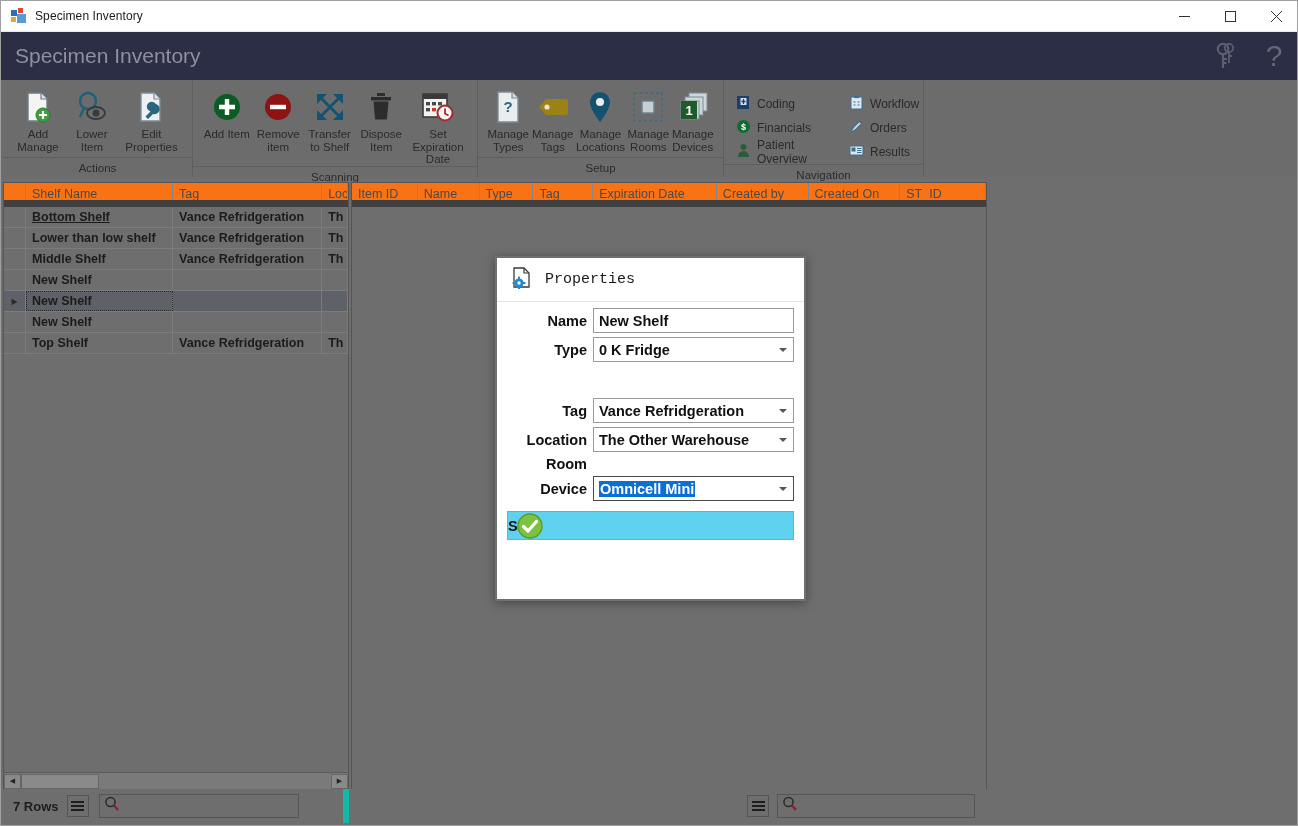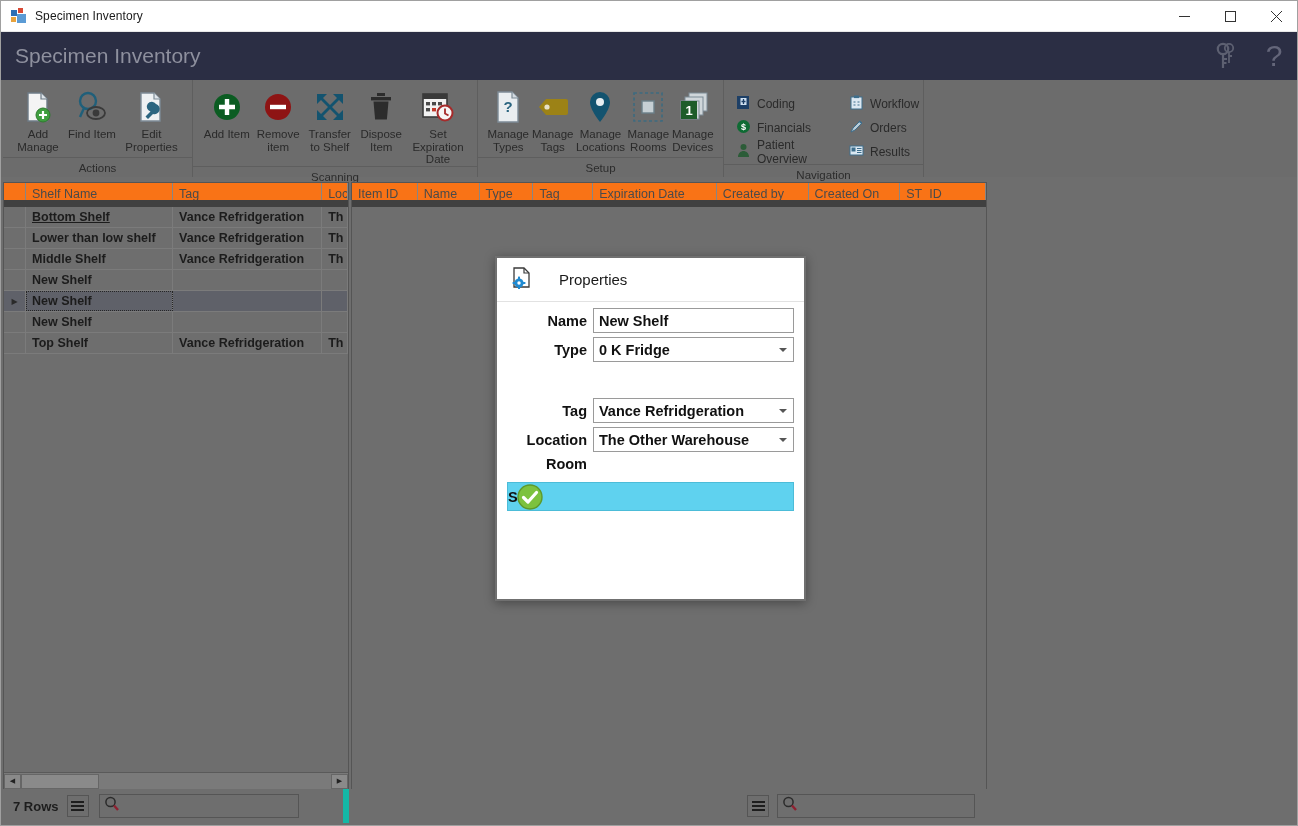--- a/index.html
+++ b/index.html
@@ -245,21 +245,22 @@
     z-index: 50;
   }
   .dlg-title {
     height: 44px;
     display: flex; align-items: center;
     padding-left: 14px;
     border-bottom: 1px solid #e2e2e2;
   }
   .dlg-title-text {
     font-size: 15px; color: #1a1a1a;
-    margin-left: 26px;
+    margin-left: 12px;
+    font-family: Liberation Mono, monospace;
   }
   .dlg-body { padding: 6px 10px 0 10px; }
   .frow {
     display: flex; align-items: center;
     margin-bottom: 4px;
   }
   .frow.gap { margin-top: 36px; }
   .flabel {
     width: 86px; flex: none;
     text-align: right; padding-right: 6px;
@@ -382,21 +383,21 @@
           </div>
           <div class="rbtn">
             <div class="ico">
               <svg width="34" height="34" viewBox="0 0 34 34">
                 <circle cx="13" cy="11" r="8" fill="none" stroke="#1f5f7a" stroke-width="2.4"></circle>
                 <line x1="9" y1="18" x2="5" y2="27" stroke="#1f5f7a" stroke-width="2.4"></line>
                 <ellipse cx="21" cy="23" rx="9" ry="6" fill="none" stroke="#3a3a3a" stroke-width="1.8"></ellipse>
                 <circle cx="21" cy="23" r="3.4" fill="#3a3a3a"></circle>
               </svg>
             </div>
-            <div class="lbl">Find Item</div>
+            <div class="lbl">Lower Item</div>
           </div>
           <div class="rbtn wide">
             <div class="ico">
               <svg width="34" height="34" viewBox="0 0 34 34">
                 <path d="M7 3 h13 l6 6 v22 h-19 z" fill="#eef1f3" stroke="#7d8b96" stroke-width="1.4"></path>
                 <path d="M20 3 v6 h6" fill="#dfe5ea" stroke="#7d8b96" stroke-width="1.2"></path>
                 <path d="M22 14 a5 5 0 1 0 -5.5 7.5 l-5 5 2.5 2.5 5-5 a5 5 0 0 0 3-10z" fill="#2b6580"></path>
               </svg>
             </div>
             <div class="lbl">Edit Properties</div>
@@ -738,20 +739,27 @@
       <div class="frow">
         <div class="flabel">Location</div>
         <div class="finput fcombo">
           <span>The Other Warehouse</span>
           <span class="caret"></span>
         </div>
       </div>
       <div class="frow">
         <div class="flabel">Room</div>
       </div>
+      <div class="frow">
+        <div class="flabel">Device</div>
+        <div class="finput fcombo" style="border-color:#4a4a4a;">
+          <span class="sel-text">Omnicell Mini</span>
+          <span class="caret"></span>
+        </div>
+      </div>
     </div>
     <div class="btn-save">
       <span class="check-icon">
         <svg width="26" height="26" viewBox="0 0 26 26">
           <circle cx="13" cy="13" r="12" fill="#7cc23f" stroke="#5d9a2c" stroke-width="1.4"></circle>
           <path d="M6.5 13.5 l4.5 4.5 8.5-9.5" fill="none" stroke="#ffffff" stroke-width="3.2" stroke-linecap="round" stroke-linejoin="round"></path>
         </svg>
       </span>
       <span class="btn-save-label">Save</span>
     </div>

